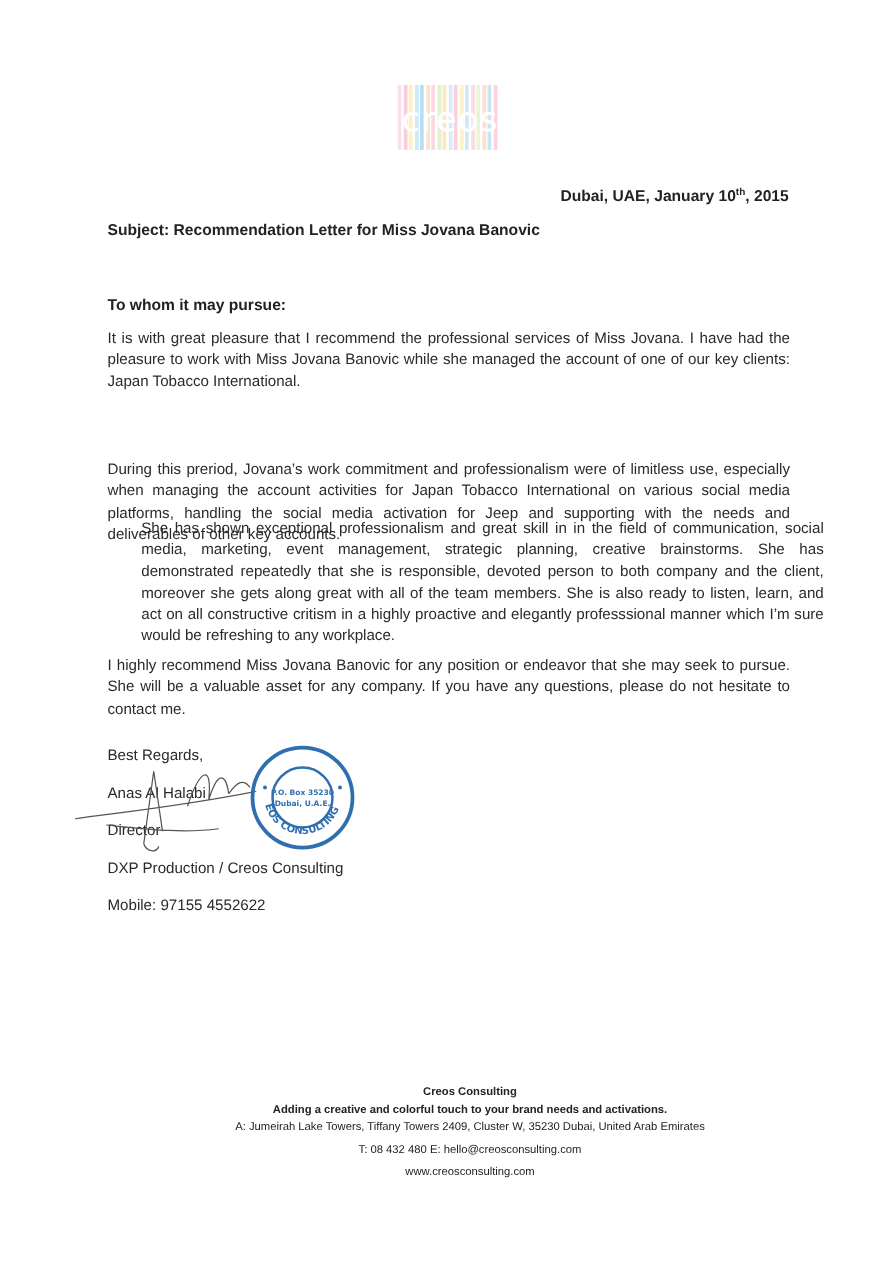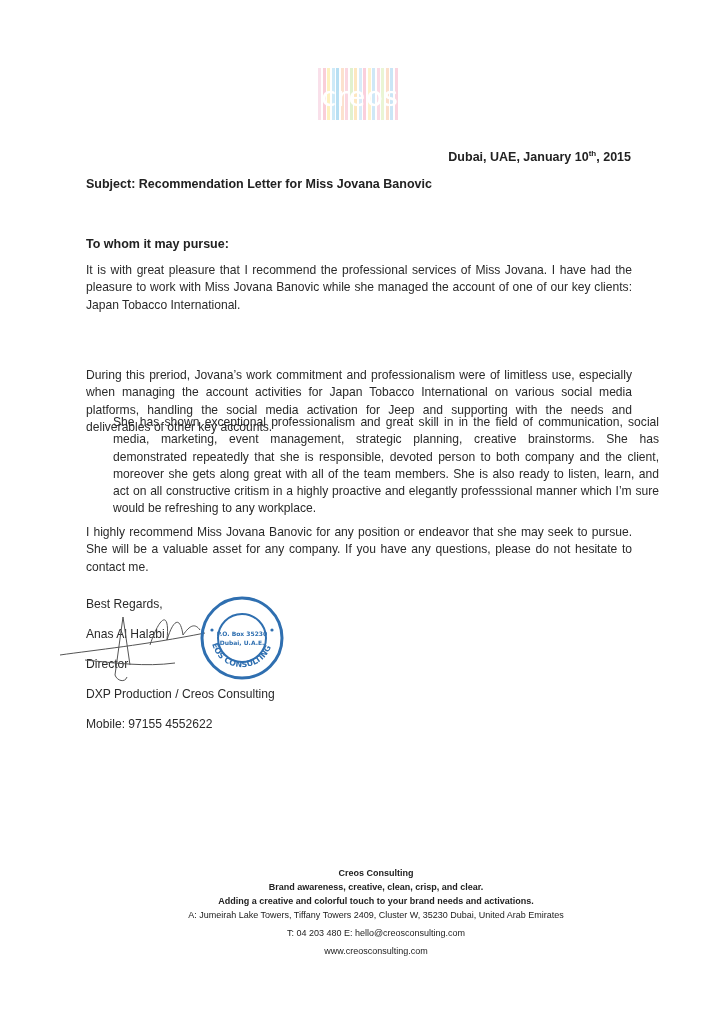--- a/index.html
+++ b/index.html
@@ -84,18 +84,17 @@
     </defs>
   <text font-size="8" font-weight="bold" fill="#2f6fb0" font-family="DejaVu Sans, sans-serif"><textPath href="#ringpath" startOffset="50%" text-anchor="middle">CREOS CONSULTING JLT</textPath></text>
   <text x="42" y="40" font-size="6" font-weight="bold" fill="#2f6fb0" text-anchor="middle" font-family="DejaVu Sans, sans-serif">P.O. Box 35230</text>
   <text x="42" y="49" font-size="6" font-weight="bold" fill="#2f6fb0" text-anchor="middle" font-family="DejaVu Sans, sans-serif">Dubai, U.A.E.</text>
   <circle cx="12" cy="34" r="1.6" fill="#2f6fb0"></circle>
     <circle cx="72" cy="34" r="1.6" fill="#2f6fb0"></circle>
 </svg>
 
 <div class="footer">
   <div class="b">Creos Consulting</div>
-  <div class="b">Brand awareness, creative, clean, crisp, and clear.</div>
   <div class="b">Adding a creative and colorful touch to your brand needs and activations.</div>
   <div>A: Jumeirah Lake Towers, Tiffany Towers 2409, Cluster W, 35230 Dubai, United Arab Emirates</div>
-  <div class="gap">T: 04 203 480 E: hello@creosconsulting.com</div>
+  <div class="gap">T: 08 432 480 E: hello@creosconsulting.com</div>
   <div class="gap">www.creosconsulting.com</div>
 </div>
 
 </body></html>

